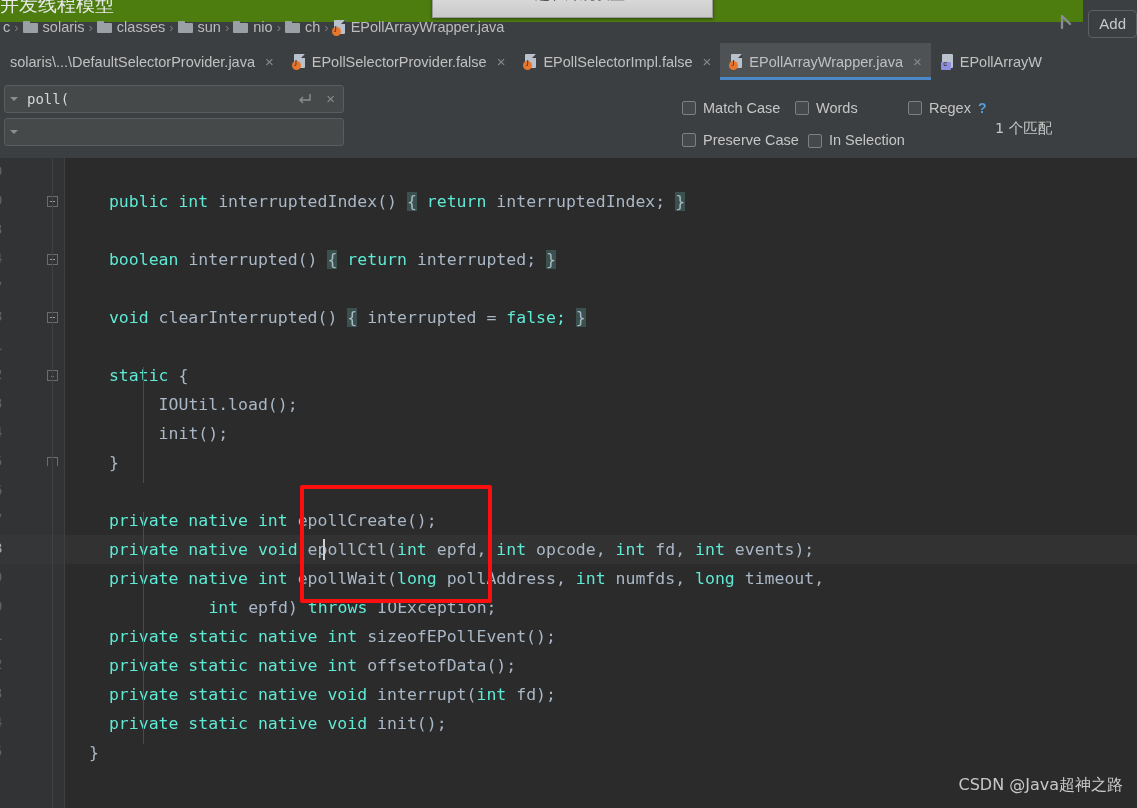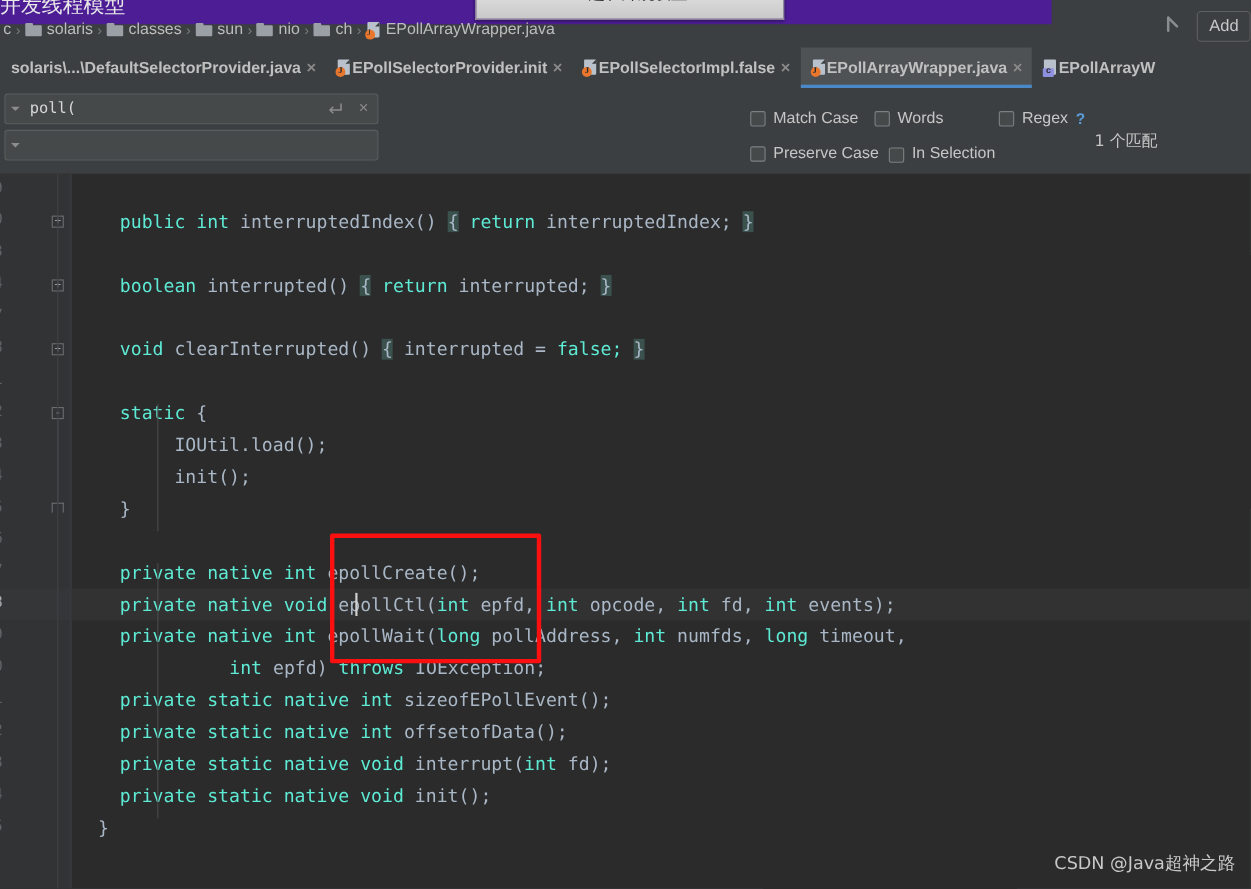--- a/index.html
+++ b/index.html
@@ -11,22 +11,22 @@
   }
   #root {
     position: relative;
     width: 1137px; height: 808px;
     background: #3c3f41;
     color: #bbbbbb;
   }
 
   
   .top-strip {
-    position: absolute; left: 0; top: 0; width: 956px; height: 22px;
-    background: #4c1d95;
+    position: absolute; left: 0; top: 0; width: 1083px; height: 22px;
+    background: #4d7c0f;
     overflow: hidden;
   }
   .cjk-crop {
     position: absolute; left: 0; top: -8px;
     font-size: 19px; color: #e8e8e8;
     font-family: "DejaVu Sans", sans-serif;
     white-space: nowrap;
     letter-spacing: 0px;
   }
   .popup-crop {
@@ -89,27 +89,26 @@
 
   
   .tabbar {
     position: absolute; left: 0; top: 43px; width: 1137px; height: 37px;
     background: #3c3f41;
     display: flex; align-items: stretch;
     font-size: 14.5px;
     overflow: hidden;
   }
   .tab {
-    display: flex; align-items: center; gap: 1px;
+    display: flex; align-items: center; gap: 6px;
     padding: 0 9px 0 10px;
     position: relative;
     color: #c0c0c0;
     white-space: nowrap;
     flex: none;
-    font-weight: bold;
   }
   .tab.active { background: #4e5254; }
   .tab.active:after {
     content: ""; position: absolute; left: 0; right: 0; bottom: 0; height: 3px;
     background: #4a88c7;
   }
   .tab .close { color: #8a8a8a; font-size: 15px; padding-left: 4px; }
   .tab-label { font-size: 14.5px; }
   .cls-icon { width: 13px; height: 15px; position: relative; flex:none;}
   .cls-icon .pg { position:absolute; left:1px; top:0; width:11px; height:14px; background:#b9c2cc; border-radius:1px;}
@@ -279,21 +278,21 @@
   <div class="tabbar" id="tabbar">
       <div class="tab">
         <span class="tab-label">solaris\...\DefaultSelectorProvider.java</span>
         <span class="close">×</span>
       </div>
       <div class="tab">
         <span class="java-icon">
           <span class="pg"></span>
           <span class="dot"></span>
         </span>
-        <span class="tab-label">EPollSelectorProvider.init</span>
+        <span class="tab-label">EPollSelectorProvider.false</span>
         <span class="close">×</span>
       </div>
       <div class="tab">
         <span class="java-icon">
           <span class="pg"></span>
           <span class="dot"></span>
         </span>
         <span class="tab-label">EPollSelectorImpl.false</span>
         <span class="close">×</span>
       </div>

